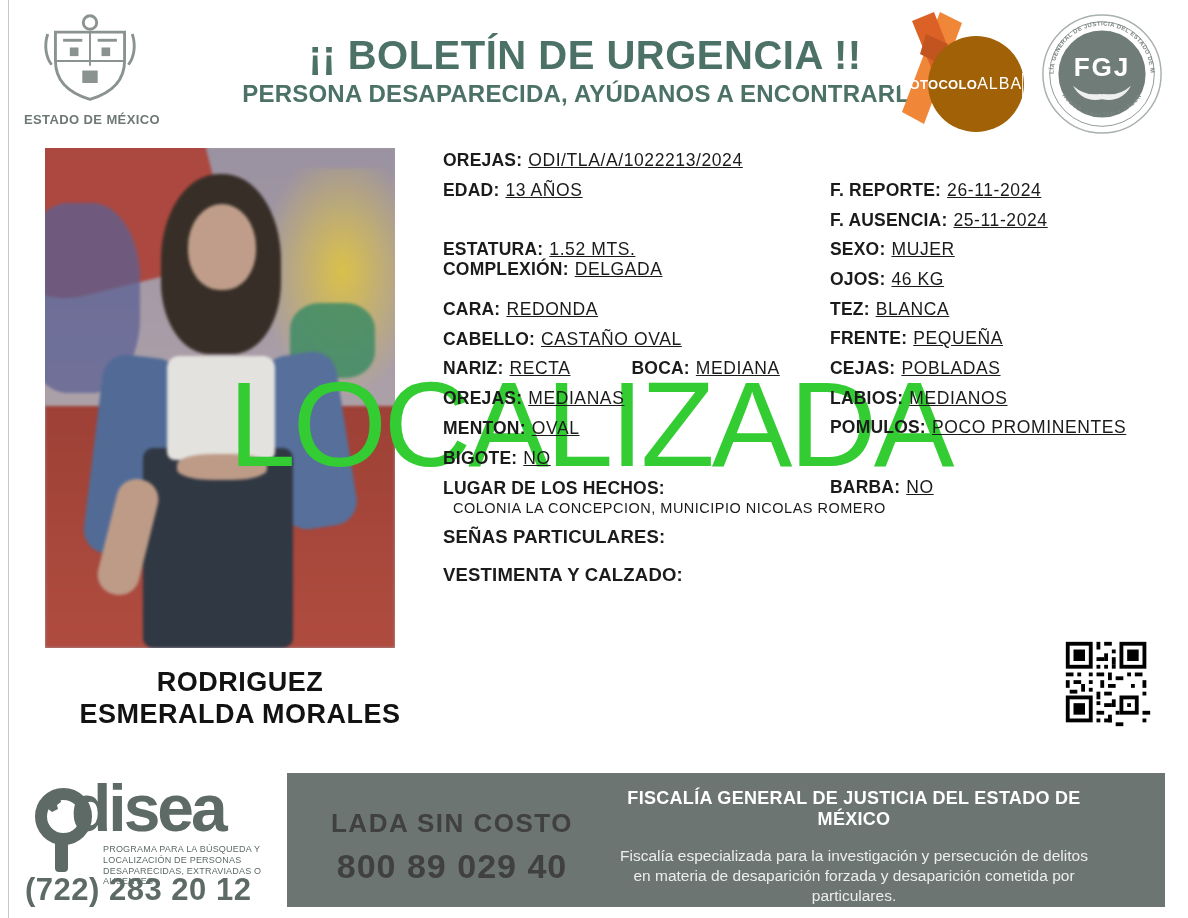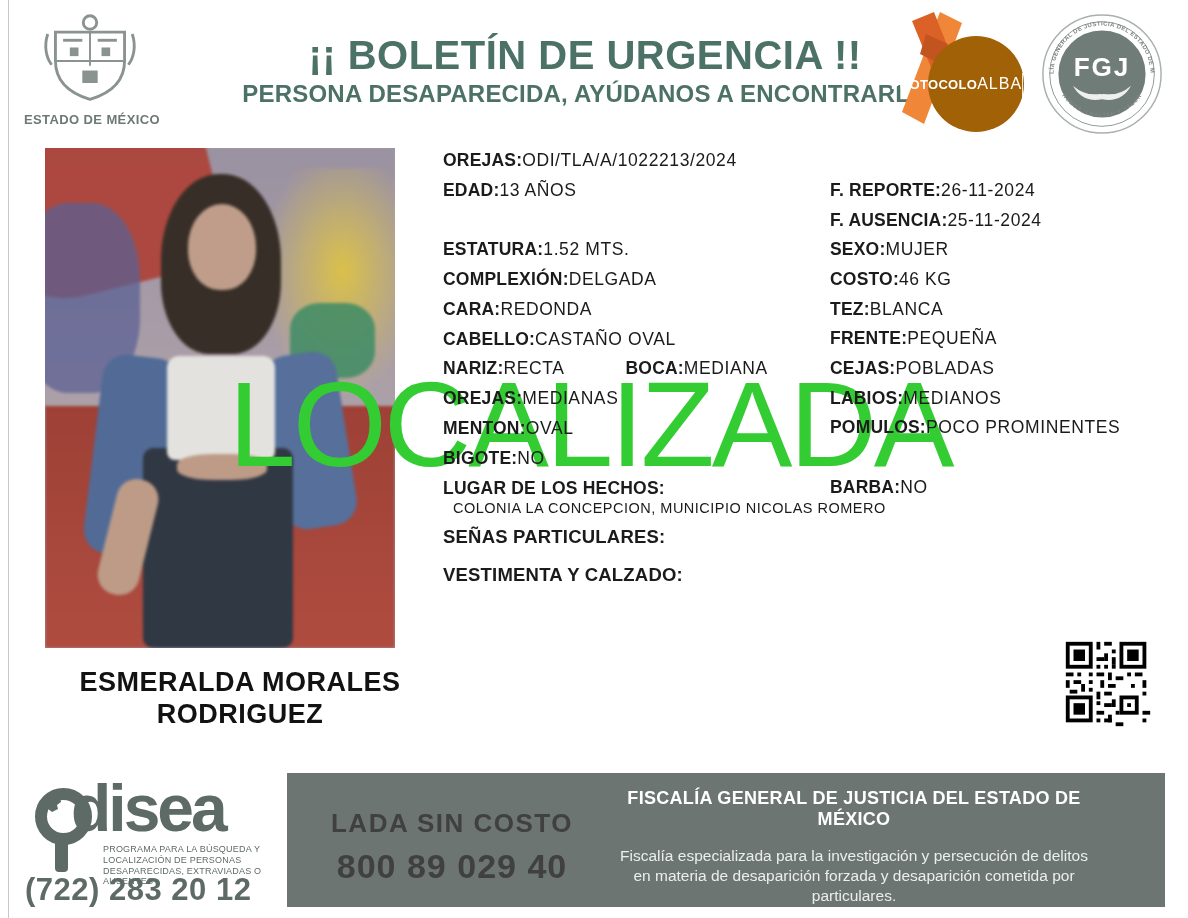--- a/index.html
+++ b/index.html
@@ -53,21 +53,21 @@
 
   
   .watermark{left:150px;top:364px;width:880px;text-align:center;z-index:2;
     font-size:121px;font-weight:400;letter-spacing:-3px;color:#33cc33;line-height:1;white-space:nowrap;}
 
   
   .fields{left:443px;top:150px;width:740px;height:360px;z-index:3;}
   .fields-r{left:830px;top:180px;width:360px;height:330px;z-index:3;}
   .frow{position:absolute;white-space:nowrap;font-size:17.5px;color:#1b1b1b;}
   .flabel{font-weight:800;letter-spacing:.2px;}
-  .fvalue{font-weight:400;margin-left:0;letter-spacing:.6px;}
+  .fvalue{font-weight:400;margin-left:6px;letter-spacing:.6px;text-decoration:underline;}
   .fvalue.w1{display:inline-block;width:112px;margin-right:10px;}
   .loc-detail{left:453px;top:500px;font-size:14.5px;letter-spacing:.5px;z-index:3;color:#1b1b1b;}
   .section-label{font-size:18.5px;font-weight:800;z-index:3;color:#1b1b1b;letter-spacing:.2px;}
 
   
   .person-name{left:50px;top:666px;width:380px;text-align:center;z-index:3;
     font-size:27px;font-weight:800;color:#121212;line-height:1.2;letter-spacing:.5px;}
   .qr{left:1062px;top:638px;}
 
   
@@ -168,50 +168,50 @@
     <div class="ph-face"></div>
   </div>
 </div>
 
 <div class="abs watermark">LOCALIZADA</div>
 
 <div class="abs fields">
   <div class="frow" style="top:0"><span class="flabel">OREJAS:</span><span class="fvalue">ODI/TLA/A/1022213/2024</span></div>
   <div class="frow" style="top:30px"><span class="flabel">EDAD:</span><span class="fvalue">13 AÑOS</span></div>
   <div class="frow" style="top:89px"><span class="flabel">ESTATURA:</span><span class="fvalue">1.52 MTS.</span></div>
-  <div class="frow" style="top:119px"><span class="flabel">COMPLEXIÓN:</span><span class="fvalue">DELGADA</span></div>
+  <div class="frow" style="top:109px"><span class="flabel">COMPLEXIÓN:</span><span class="fvalue">DELGADA</span></div>
   <div class="frow" style="top:149px"><span class="flabel">CARA:</span><span class="fvalue">REDONDA</span></div>
   <div class="frow" style="top:179px"><span class="flabel">CABELLO:</span><span class="fvalue">CASTAÑO OVAL</span></div>
   <div class="frow" style="top:208px"><span class="flabel">NARIZ:</span><span class="fvalue w1">RECTA</span><span class="flabel">BOCA:</span><span class="fvalue">MEDIANA</span></div>
   <div class="frow" style="top:238px"><span class="flabel">OREJAS:</span><span class="fvalue">MEDIANAS</span></div>
   <div class="frow" style="top:268px"><span class="flabel">MENTON:</span><span class="fvalue">OVAL</span></div>
   <div class="frow" style="top:298px"><span class="flabel">BIGOTE:</span><span class="fvalue">NO</span></div>
   <div class="frow" style="top:328px"><span class="flabel">LUGAR DE LOS HECHOS:</span><span class="fvalue"></span></div>
 </div>
 
 <div class="abs fields-r">
   <div class="frow" style="top:0"><span class="flabel">F. REPORTE:</span><span class="fvalue">26-11-2024</span></div>
   <div class="frow" style="top:30px"><span class="flabel">F. AUSENCIA:</span><span class="fvalue">25-11-2024</span></div>
   <div class="frow" style="top:59px"><span class="flabel">SEXO:</span><span class="fvalue">MUJER</span></div>
-  <div class="frow" style="top:89px"><span class="flabel">COSTO:</span><span class="fvalue">46 KG</span></div>
+  <div class="frow" style="top:89px"><span class="flabel">OJOS:</span><span class="fvalue">46 KG</span></div>
   <div class="frow" style="top:119px"><span class="flabel">TEZ:</span><span class="fvalue">BLANCA</span></div>
   <div class="frow" style="top:148px"><span class="flabel">FRENTE:</span><span class="fvalue">PEQUEÑA</span></div>
   <div class="frow" style="top:178px"><span class="flabel">CEJAS:</span><span class="fvalue">POBLADAS</span></div>
   <div class="frow" style="top:208px"><span class="flabel">LABIOS:</span><span class="fvalue">MEDIANOS</span></div>
   <div class="frow" style="top:237px"><span class="flabel">POMULOS:</span><span class="fvalue">POCO PROMINENTES</span></div>
   <div class="frow" style="top:297px"><span class="flabel">BARBA:</span><span class="fvalue">NO</span></div>
 </div>
 
 <div class="abs loc-detail">COLONIA LA CONCEPCION, MUNICIPIO NICOLAS ROMERO</div>
 <div class="abs section-label" style="left:443px;top:526px;">SEÑAS PARTICULARES:</div>
 <div class="abs section-label" style="left:443px;top:564px;">VESTIMENTA Y CALZADO:</div>
 
 <div class="abs person-name">
+  <div>RODRIGUEZ</div>
   <div>ESMERALDA MORALES</div>
-  <div>RODRIGUEZ</div>
 </div>
 
 <div class="abs qr">
   <svg width="92" height="92" viewBox="0 0 96 96">
     <rect width="96" height="96" fill="#ffffff"></rect>
     <g fill="#000000">
       <rect x="4" y="4" width="28" height="28"></rect>
         <rect x="60" y="4" width="28" height="28"></rect>
         <rect x="4" y="60" width="28" height="28"></rect>
     </g>

